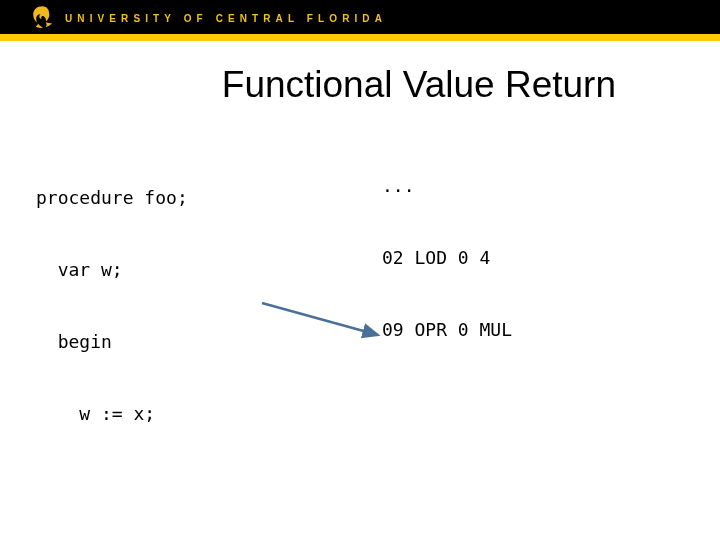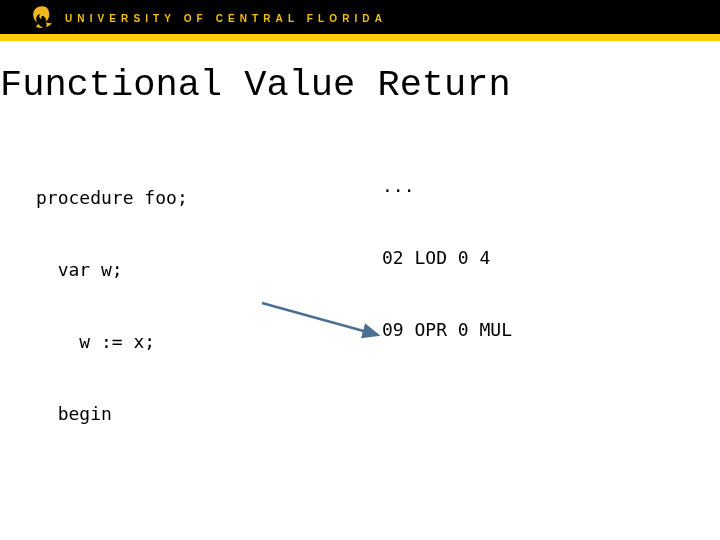--- a/index.html
+++ b/index.html
@@ -56,23 +56,23 @@
     letter-spacing: 5.1px;
     white-space: nowrap;
   }
 
   
   #page-title {
     position: absolute;
     left: 0;
     top: 62px;
     width: 616px;
-    text-align: left;
+    text-align: right;
     color: #000000;
-    font-family: Liberation Mono, monospace;
+    font-family: Liberation Sans, sans-serif;
     font-weight: 300;
     font-size: 37px;
     line-height: 46px;
     white-space: nowrap;
   }
 
   
   .code-block {
     position: absolute;
     color: #000000;
@@ -131,22 +131,22 @@
     </svg>
   </div>
 
   <div id="wordmark">UNIVERSITY OF CENTRAL FLORIDA</div>
 
   <div id="page-title">Functional Value Return</div>
 
   <div id="source-code" class="code-block">
     <span class="code-line">procedure foo;</span>
     <span class="code-line">  var w;</span>
+    <span class="code-line">  begin</span>
     <span class="code-line">    w := x;</span>
-    <span class="code-line">  begin</span>
     
     
     
     
     
     
     
     
   </div>
 

